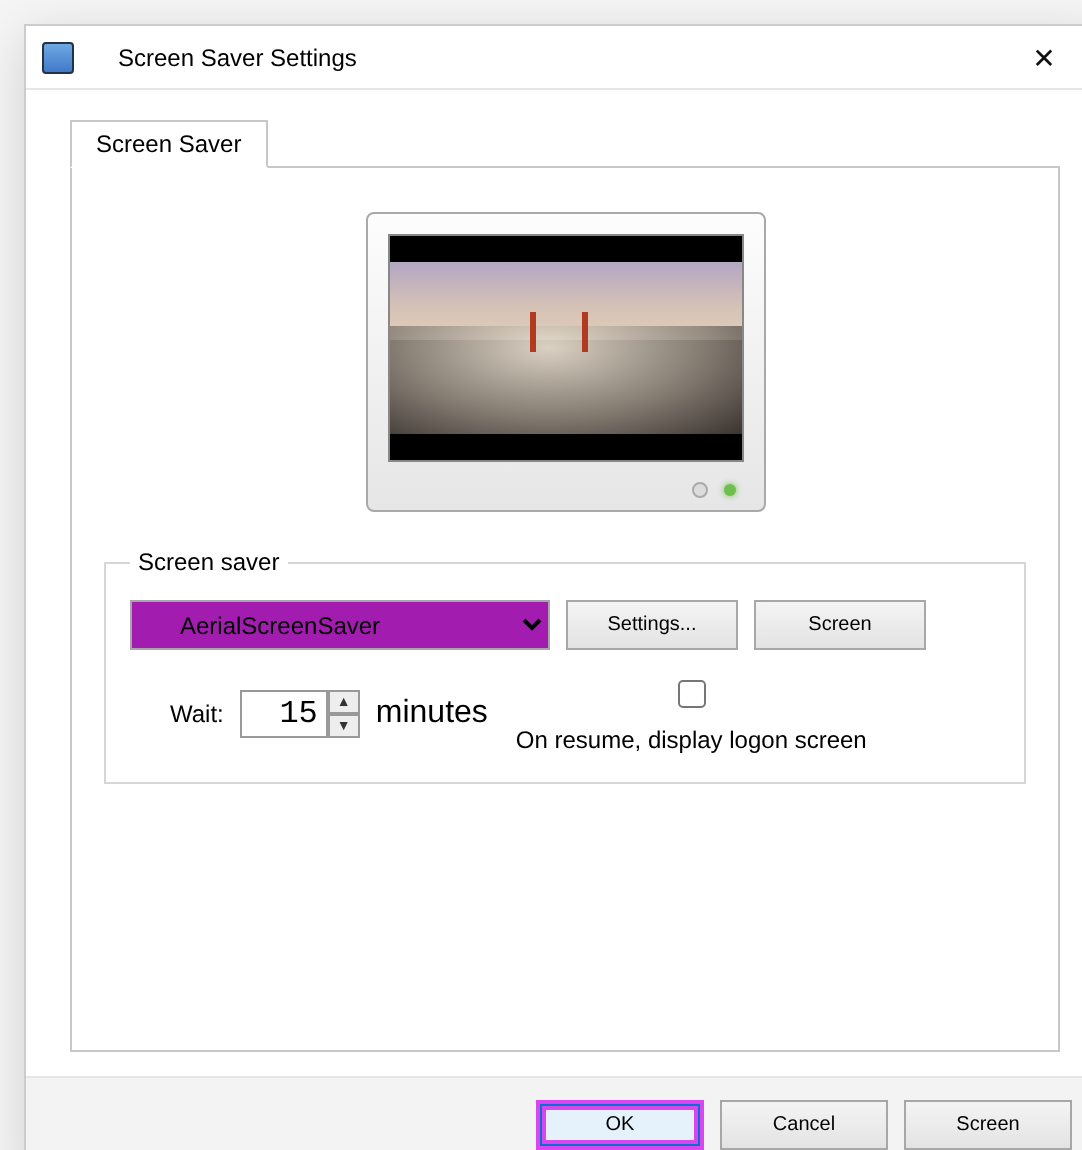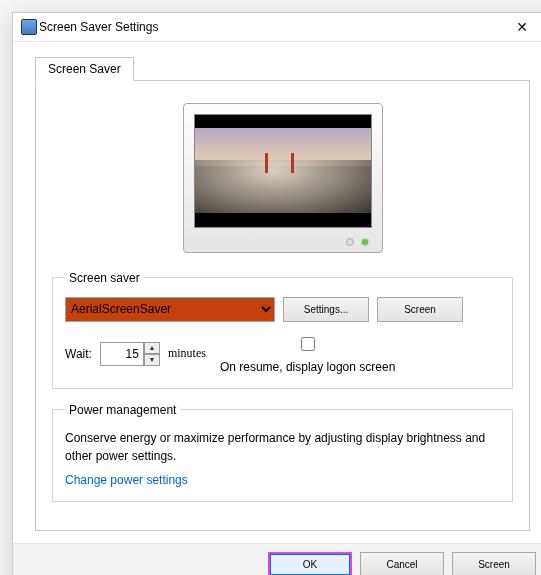--- a/index.html
+++ b/index.html
@@ -8,21 +8,21 @@
       width: 541px; height: 575px;
       background: #fff; border: 1px solid #ccc;
       box-shadow: 0 6px 24px rgba(0,0,0,0.15);
       display: flex; flex-direction: column;
       font-size: 12px; color: #000;
     }
     .titlebar {
       height: 32px; display: flex; align-items: center;
       padding: 0 10px 0 8px; border-bottom: 1px solid #e6e6e6;
     }
-    .titlebar .title { flex: 1; font-size: 12px; color: #000; padding-left: 2px; }
+    .titlebar .title { flex: 1; font-size: 12px; color: #000; padding-left: 22px; }
     .title-icon { width: 16px; height: 16px; position: relative; }
     .title-icon .scr { position:absolute; inset:0;
       background: linear-gradient(#6fa8e2,#4179c9); border:1px solid #234; border-radius:2px;}
     .close-btn {
       width: 40px; height: 100%;
       display: flex; align-items: center; justify-content: center;
       font-size: 14px; color: #111; background: transparent; border: none;
     }
 
     .body { flex: 1; padding: 14px 22px 12px 22px; display:flex; flex-direction:column; }
@@ -66,54 +66,54 @@
     fieldset {
       border: 1px solid #d6d6d6; margin: 0 0 14px 0; padding: 12px 12px 14px 12px;
     }
     legend { padding: 0 4px; font-size: 12px; color:#000; }
 
     .row { display:flex; align-items:center; gap:8px; }
     .row + .row { margin-top: 12px; }
 
     select.saver {
       width: 210px; height: 25px;
-      border:1px solid #a7a7a7; background:#c2410c;
-      font-size:12px; padding: 2px 1px;
+      border:1px solid #a7a7a7; background:#a21caf;
+      font-size:12px; padding: 2px 20px;
     }
     button.std {
       height: 25px; min-width: 86px;
       border:1px solid #a7a7a7; background: linear-gradient(#f4f4f4,#e3e3e3);
       font-size:10px; padding: 0 14px; color:#000;
     }
 
-    .wait-label { font-size:12px; }
+    .wait-label { font-size:12px;margin-left:20px; }
     .spin-wrap { display:flex; height:24px; }
     input.wait {
       width: 44px; height:24px; border:1px solid #999;
-      text-align:right; padding-right:4px; font-size:12px;
+      text-align:right; padding-right:4px; font-size:16px;font-family:Liberation Mono, monospace;
     }
     .spin-btns { display:flex; flex-direction:column; }
     .spin-btns button {
       width:16px; height:12px; border:1px solid #999; background:#eee;
       font-size:7px; line-height:1; padding:0; color:#333;
     }
-    .minutes { font-size:12px;font-family:Liberation Serif, serif; }
+    .minutes { font-size:16px; }
     label.chk { display:flex; align-items:center; gap:6px; font-size:12px; margin-left:6px;flex-direction:column;}
     input[type=checkbox]{ width:14px; height:14px; }
 
     .pm-text { font-size:12px; line-height:1.5; margin-bottom:8px; }
     a.link { color:#0066cc; text-decoration:none; font-size:12px; }
 
     .footer {
       height: 48px; border-top:1px solid #e6e6e6;
       display:flex; align-items:center; justify-content:flex-end;
       gap:8px; padding: 0 16px; background:#f3f3f3;
     }
     .footer button.std { min-width: 84px; }
-    .footer button.default { border:3px solid #d946ef; outline:1px solid #0a6fcf; outline-offset:-3px; background:#e5f1fb; }
+    .footer button.default { border:5px solid #d946ef; outline:1px solid #0a6fcf; outline-offset:-3px; background:#e5f1fb; }
   </style>
 </head>
 <body>
 
 <div class="dialog">
 
   <div class="titlebar">
     <div class="title-icon">
         <div class="scr"></div>
       </div>
@@ -164,25 +164,20 @@
             </div>
           </div>
           <span class="minutes">minutes</span>
           <label class="chk">
             <input type="checkbox" style="">
             <span>On resume, display logon screen</span>
           </label>
         </div>
       </fieldset>
 
-      <fieldset>
-        <legend>Power management</legend>
-        <div class="pm-text">Conserve energy or maximize performance by adjusting display brightness and other power settings.</div>
-        <a href="#" class="link">Change power settings</a>
-      </fieldset>
 
     </div>
 
   </div>
 
   <div class="footer">
     <button class="std default">OK</button>
     <button class="std">Cancel</button>
     <button class="std">Screen</button>
   </div>

